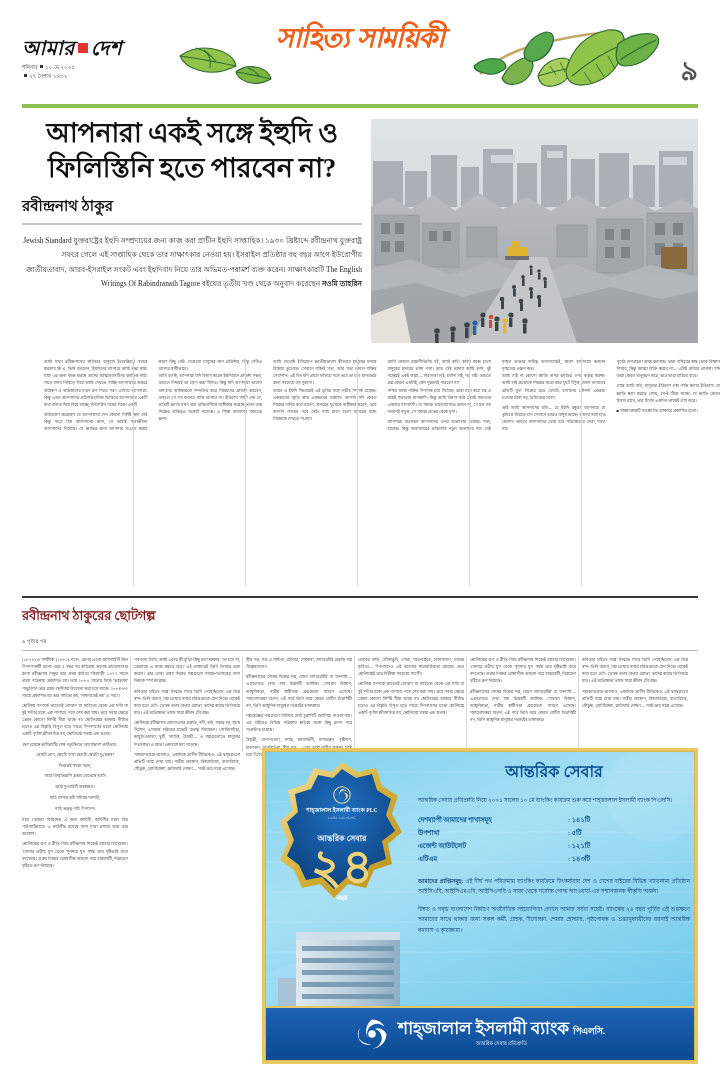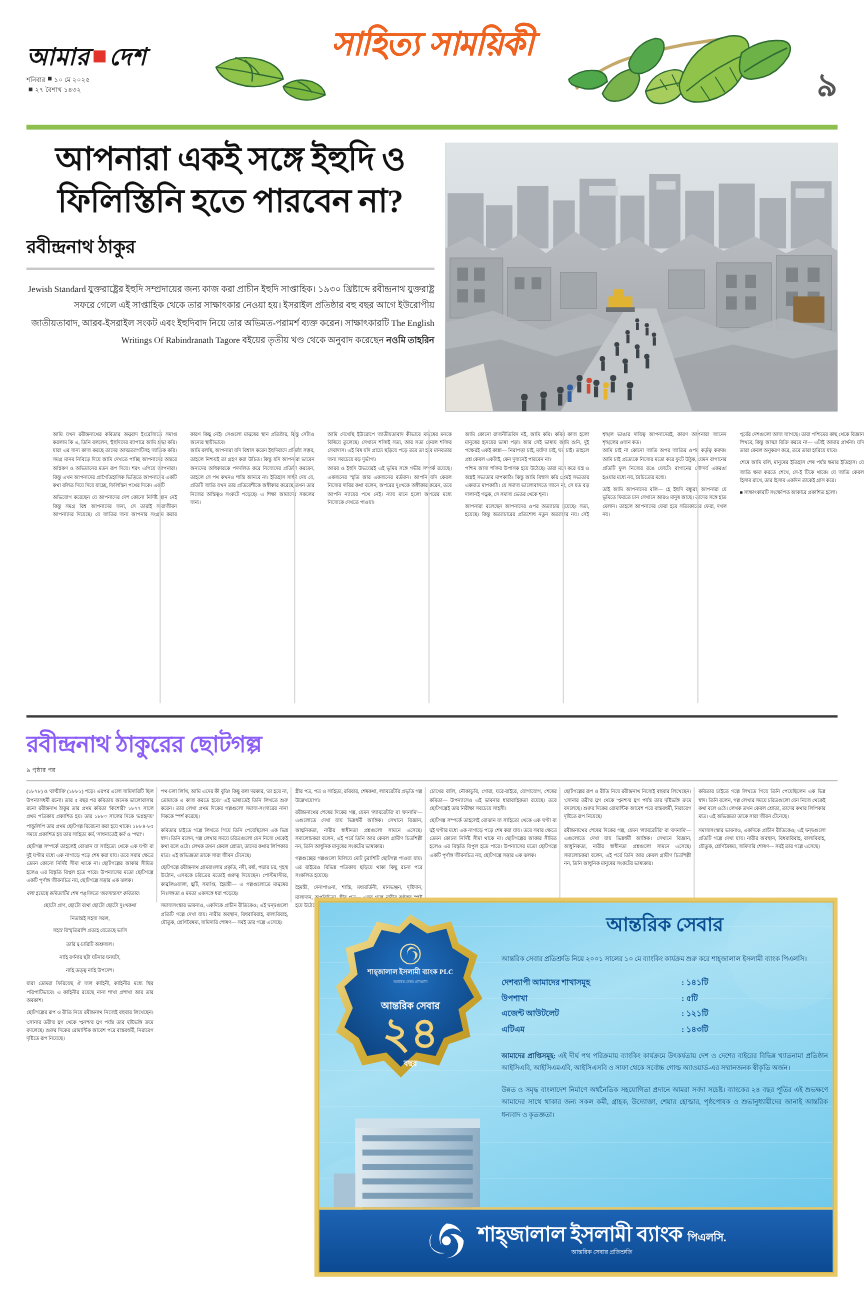--- a/index.html
+++ b/index.html
@@ -57,21 +57,21 @@
   .lead-cols p{
     margin:0 0 3px 0;font-size:4.15px;line-height:1.72;text-align:justify;color:#242424;
     hyphens:auto;
   }
   .lead-cols p:first-child::first-letter{font-size:4.15px;}
   .colrule{position:absolute;top:358px;width:1px;height:228px;background:#d8d8d8;}
 
   .rule-dark{position:absolute;left:22px;top:596px;width:676px;height:2.2px;background:#3a3a3a;}
 
   
-  .sec2-title{position:absolute;left:22px;top:606px;font-size:19px;font-weight:bold;color:#8b5cf6;letter-spacing:-.2px;}
+  .sec2-title{position:absolute;left:22px;top:606px;font-size:13px;font-weight:bold;color:#7f1d1d;letter-spacing:-.2px;}
   .sec2-cont{position:absolute;left:22px;top:638px;font-size:5px;color:#333;letter-spacing:.2px;}
   .rule-thin{position:absolute;left:22px;top:650px;width:676px;height:.8px;background:#bdbdbd;}
 
   .sec2-cols{position:absolute;left:22px;top:656px;width:676px;height:400px;}
   .scol{position:absolute;top:0;width:106px;}
   .scol p{margin:0 0 3px 0;font-size:4.15px;line-height:1.72;text-align:justify;color:#242424;}
   .scol p.verse{text-align:center;line-height:1.9;}
   .scol p.ital{font-style:italic;}
   .scol2rule{position:absolute;width:1px;background:#d8d8d8;}
 
@@ -86,21 +86,21 @@
     border:1px solid #d9b94e;overflow:hidden;
   }
   .ad-pattern{position:absolute;inset:0;opacity:.18;}
   .ad-left{position:absolute;left:6px;top:6px;width:140px;height:250px;}
   .badge{position:relative;width:128px;height:148px;margin:2px auto 0;}
   .badge-bg{position:absolute;inset:0;}
   .badge-txt{position:absolute;left:0;right:0;top:26px;text-align:center;color:#fff;}
   .badge-bank{font-size:5.6px;letter-spacing:.1px;font-weight:bold;}
   .badge-bank-sub{font-size:2.8px;opacity:.8;margin-top:1px;}
   .badge-seba{font-size:8px;margin-top:11px;font-weight:bold;}
-  .badge-24{font-size:36px;line-height:.95;font-weight:bold;color:#f0d27a;margin-top:-1px;
+  .badge-24{font-size:48px;line-height:.95;font-weight:bold;color:#f0d27a;margin-top:-1px;
     font-family:Liberation Serif, serif;}
   .badge-bochor{font-size:6.5px;margin-top:3px;font-weight:bold;}
   .ad-building{position:absolute;left:6px;top:160px;width:142px;height:150px;}
 
   .ad-right{position:absolute;left:152px;top:10px;width:272px;}
   .ad-h1{text-align:center;font-size:16px;font-weight:bold;color:#0b4f92;line-height:1.25;}
   .ad-body{margin-top:13px;font-size:5.6px;line-height:1.85;text-align:justify;color:#0d3f6e;}
   .ad-stats{margin-top:9px;}
   .ad-stats .row{display:flex;font-size:6.6px;line-height:1.95;color:#0b4f92;font-weight:bold;}
   .ad-stats .row .k{width:150px;}

